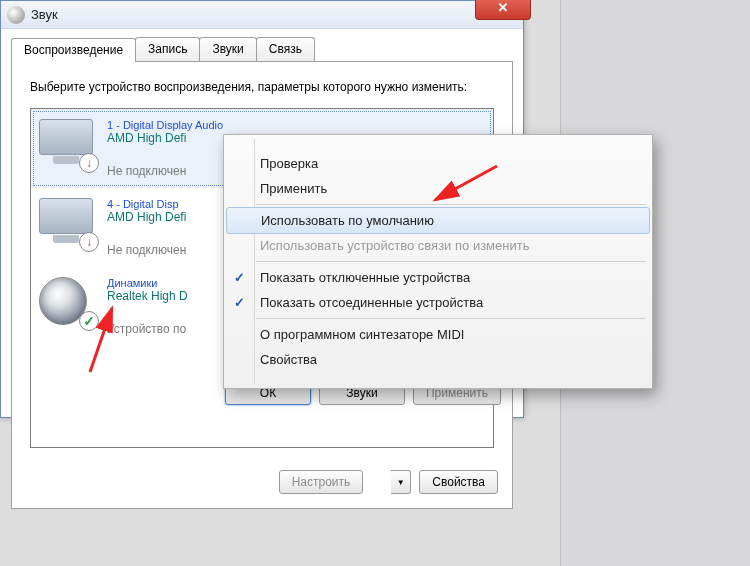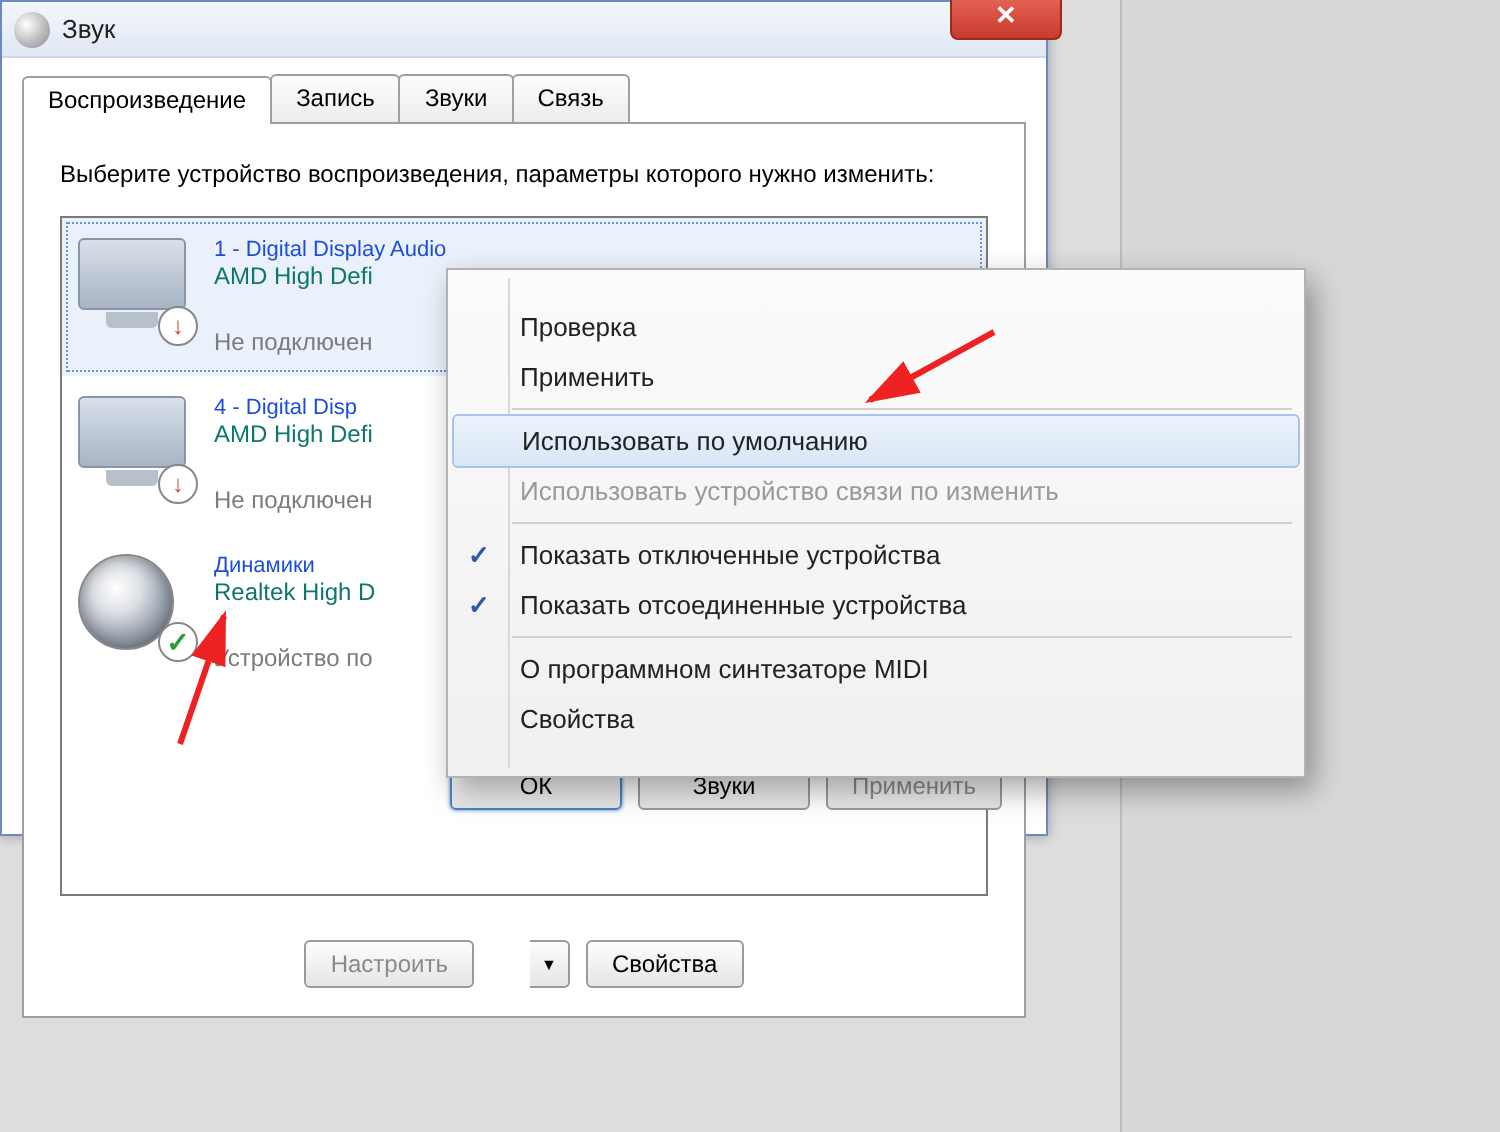--- a/index.html
+++ b/index.html
@@ -171,21 +171,21 @@
     font-size: 14px;
   }
   .dev-text .t1 { font-size: 11px; color: #1d4ed8; }
   .dev-text .t2 { font-size: 12px; color: #0f766e; }
   .dev-text .t3 { font-size: 12px; color: #7c7c7c; margin-top: 19px; }
   .bottom-row {
     position: absolute;
     left: 14px; right: 14px;
     bottom: 14px;
     display: flex;
-    justify-content: center;
+    justify-content: flex-end;
     align-items: center;
     gap: 28px;
   }
   .btn {
     padding: 3px 12px;
     font-size: 12px;
     background: linear-gradient(#fdfdfd, #e5e5e5);
     border: 1px solid #9a9a9a;
     border-radius: 3px;
     cursor: pointer;

